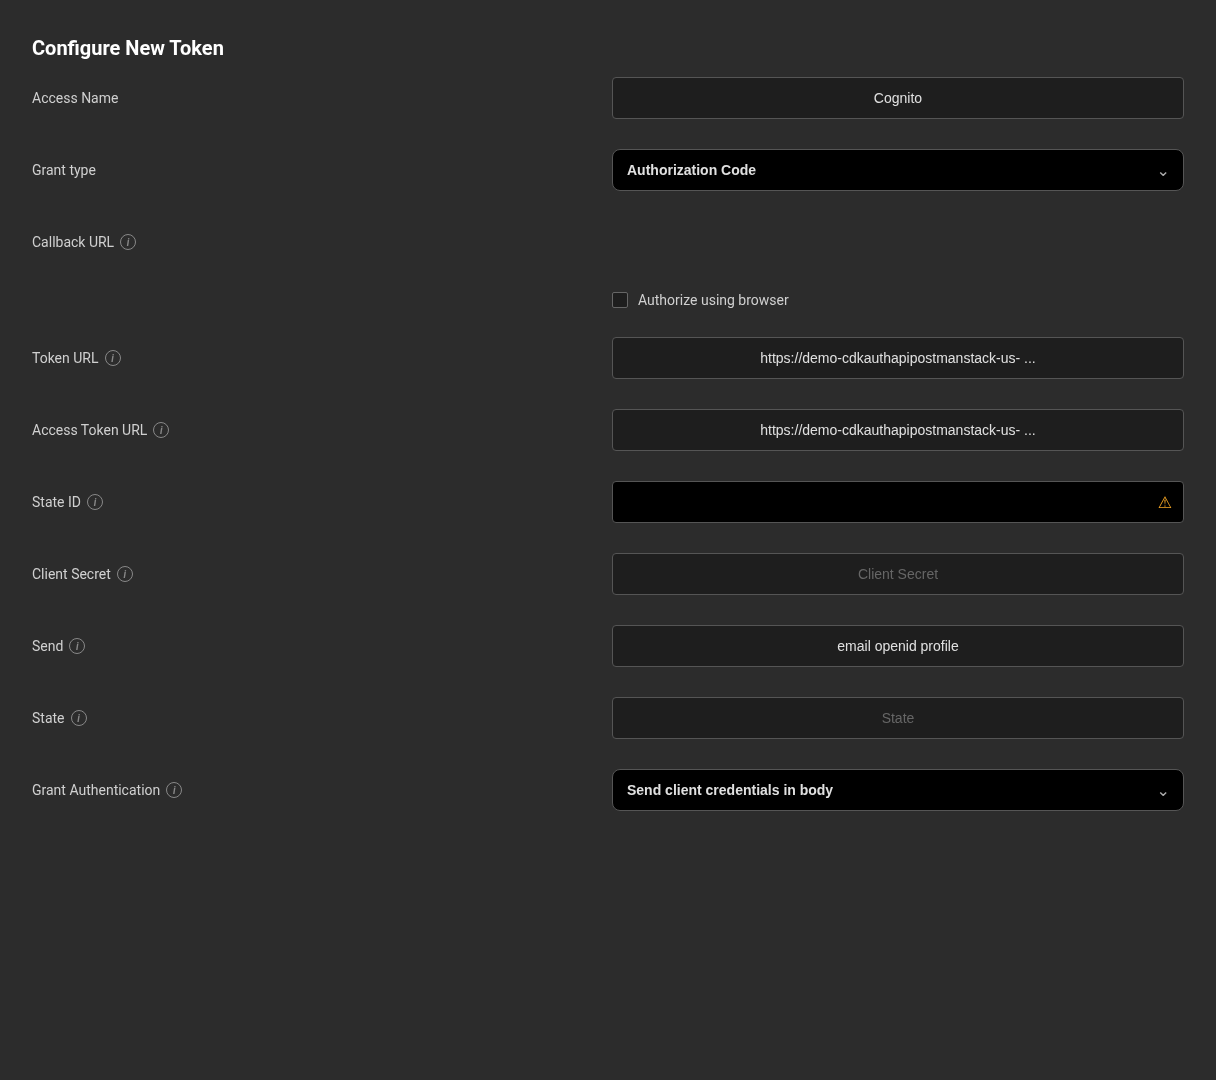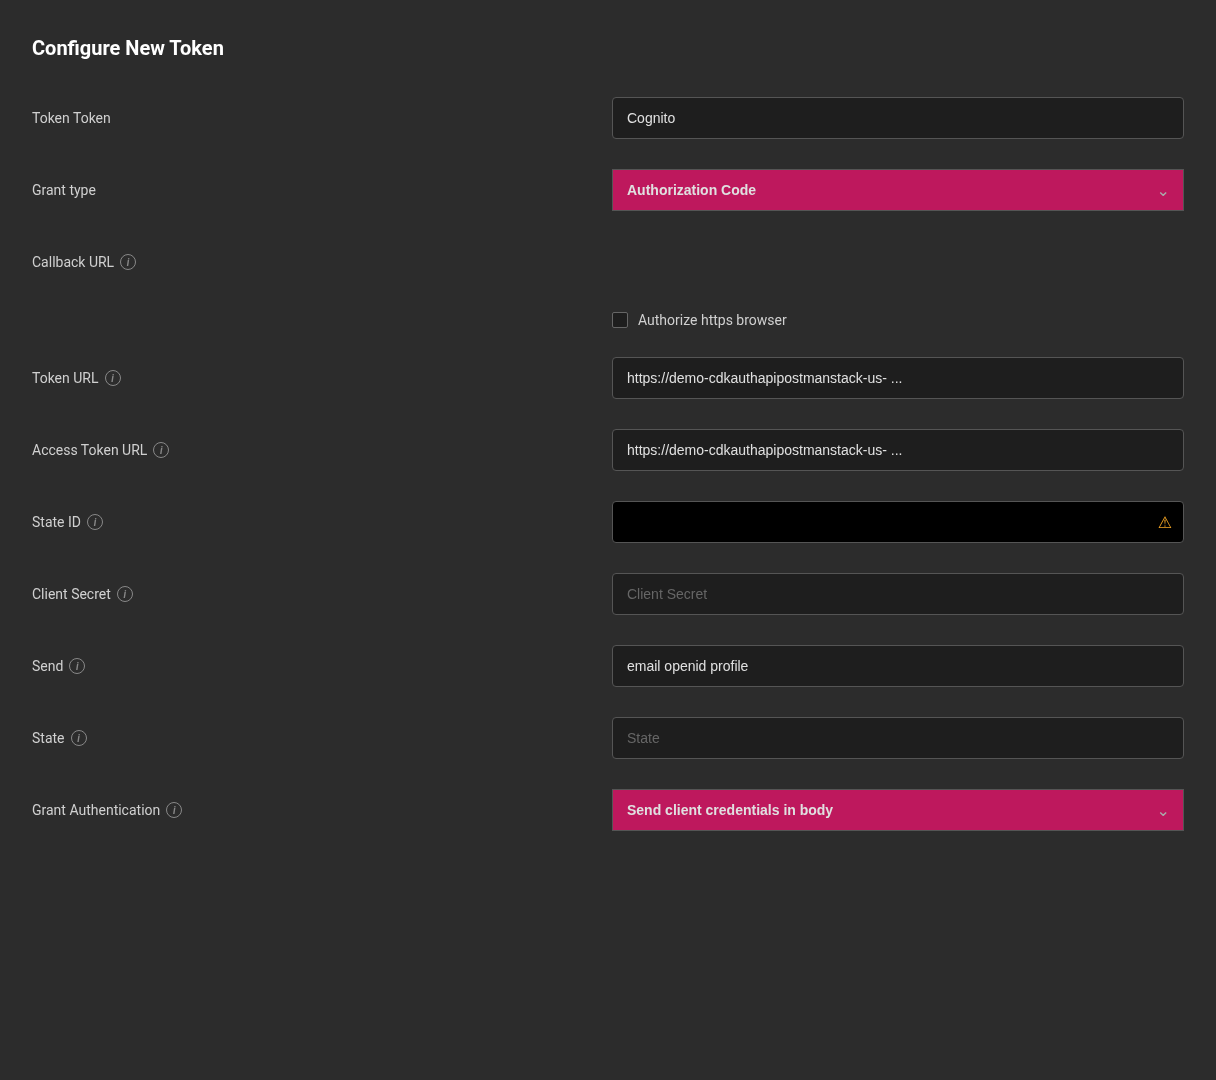--- a/index.html
+++ b/index.html
@@ -15,21 +15,21 @@
       font-size: 14px;
       width: 1216px;
       min-height: 1080px;
       padding: 36px 32px;
     }
 
     .page-title {
       font-size: 20px;
       font-weight: 700;
       color: #ffffff;
-      margin-bottom: 36px;
+      margin-bottom: 16px;
     }
 
     .form-row {
       display: flex;
       align-items: center;
       margin-bottom: 28px;
       min-height: 44px;
     }
 
     .form-label {
@@ -61,42 +61,43 @@
     .form-control {
       flex: 1;
       background-color: #1e1e1e;
       border: 1px solid #555;
       border-radius: 4px;
       color: #e0e0e0;
       font-size: 14px;
       padding: 10px 14px;
       outline: none;
       height: 42px;
+      text-align: center;
     }
 
     .form-control::placeholder {
       color: #666;
     }
 
     .form-control.redacted {
       background-color: #000000;
       color: #000000;
       position: relative;
     }
 
     .select-wrapper {
       flex: 1;
       position: relative;
     }
 
     .form-select {
       width: 100%;
-      background-color: #be185d;
+      background-color: #000000;
       border: 1px solid #555;
-      border-radius: 0;
+      border-radius: 8px;
       color: #e0e0e0;
       font-size: 14px;
       font-weight: 600;
       padding: 10px 40px 10px 14px;
       outline: none;
       height: 42px;
       appearance: none;
       -webkit-appearance: none;
       cursor: pointer;
     }
@@ -166,21 +167,21 @@
       color: #f5a623;
     }
   </style>
 </head>
 <body>
 
 <h1 class="page-title">Configure New Token</h1>
 
 <div class="form-row">
   <div class="form-label">
-    <span>Token Token</span>
+    <span>Access Name</span>
   </div>
   <input class="form-control" type="text" value="Cognito" style="">
 </div>
 
 <div class="form-row">
   <div class="form-label">
     <span>Grant type</span>
   </div>
   <div class="select-wrapper">
     <select class="form-select">
@@ -196,21 +197,21 @@
 <div class="form-row">
   <div class="form-label">
     <span>Callback URL</span>
     <span class="info-icon">i</span>
   </div>
 </div>
 
 <div class="checkbox-row">
   <label class="checkbox-wrapper">
     <input type="checkbox" class="form-checkbox" style="">
-    <span class="checkbox-label">Authorize https browser</span>
+    <span class="checkbox-label">Authorize using browser</span>
   </label>
 </div>
 
 <div class="form-row">
   <div class="form-label">
     <span>Token URL</span>
     <span class="info-icon">i</span>
   </div>
   <input class="form-control" type="text" value="https://demo-cdkauthapipostmanstack-us- ..." style="">
 </div>

